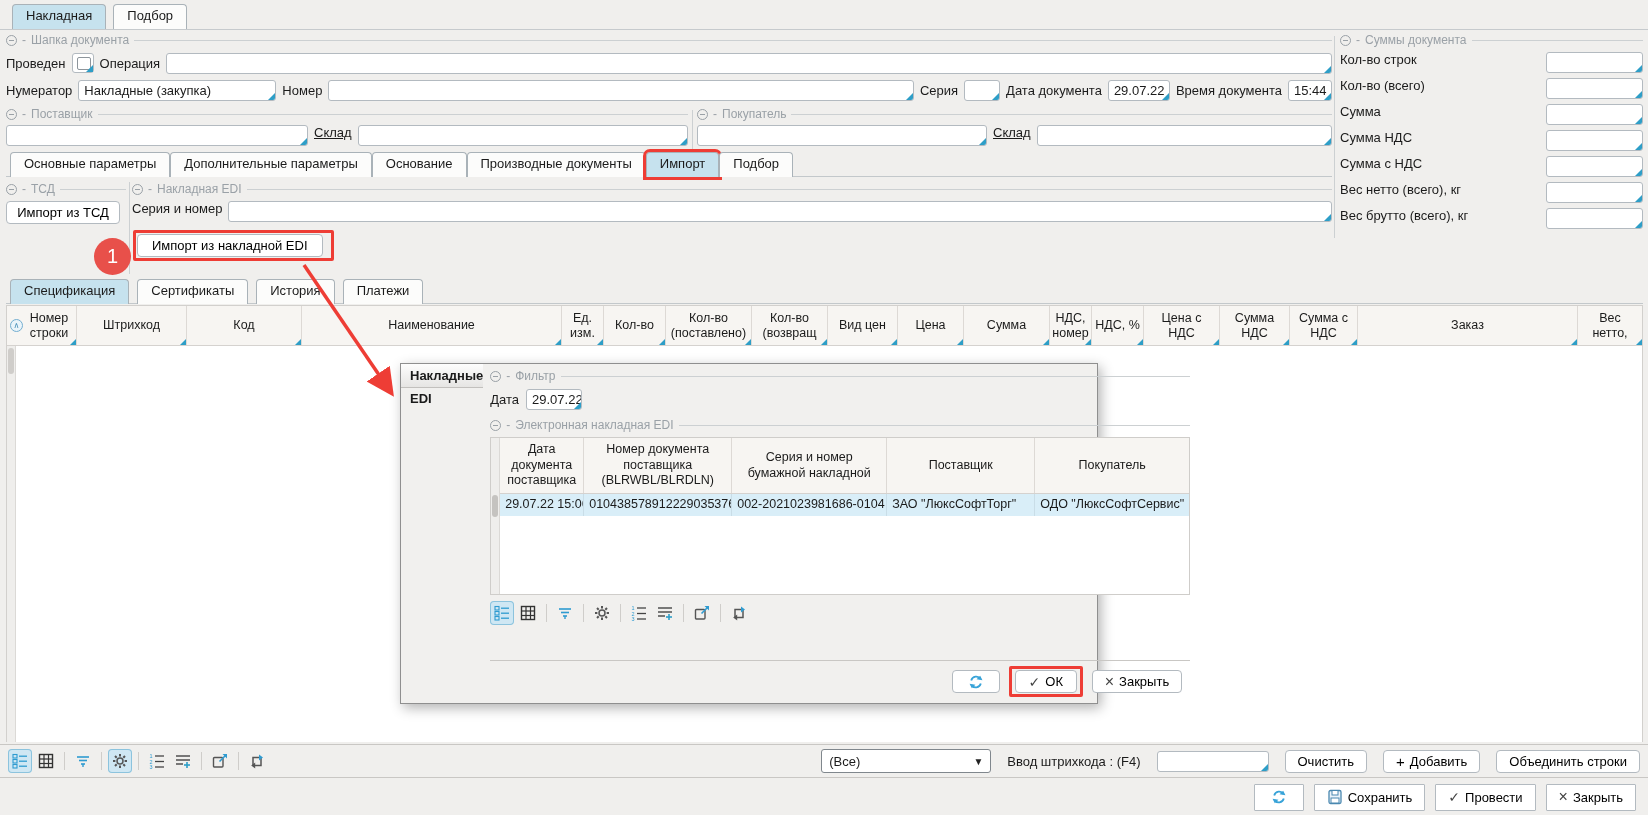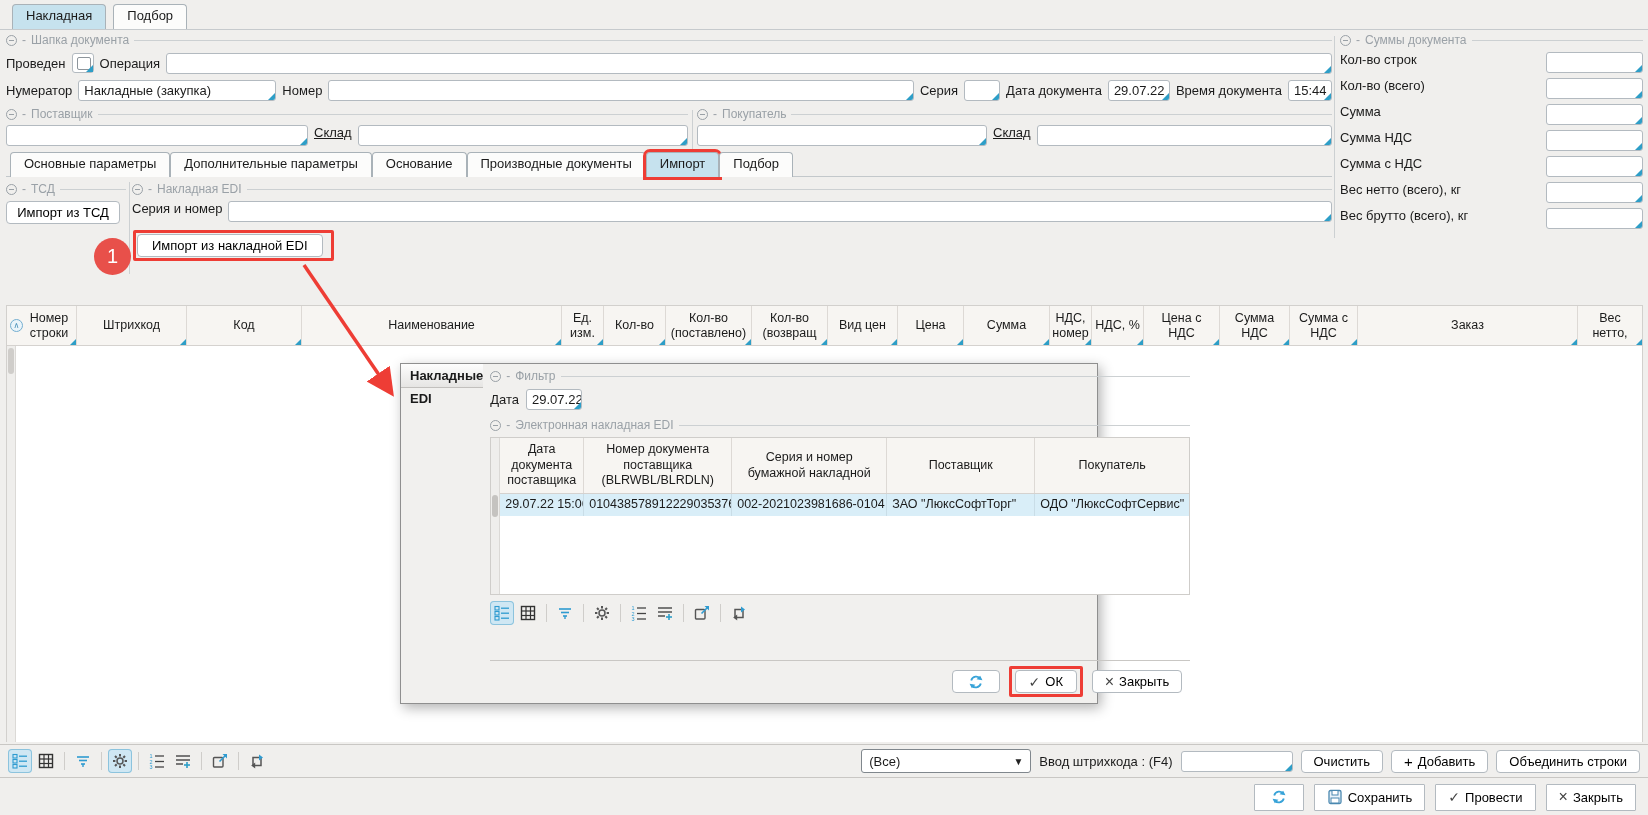--- a/index.html
+++ b/index.html
@@ -97,21 +97,21 @@
   .mcell { border-right:1px solid #c9dde7; font-size:12.5px; line-height:21px; padding:0 5px; white-space:nowrap; overflow:hidden; }
   .mtoolbar { margin-top:6px; }
   .mfooter { margin-top:auto; border-top:1px solid #c9c7c4; padding:5px 8px 6px; display:flex; justify-content:flex-end; align-items:center; gap:9px; }
   .okwrap { border:3px solid #ee3d35; border-radius:2px; padding:1px 3px; }
   .xmark { font-size:16px; color:#444; line-height:1; }
   .chk { color:#444; font-size:14px; }
 
   
   .btoolbar { position:absolute; left:0; right:0; top:744px; height:34px; border-top:1px solid #c9c7c4; border-bottom:1px solid #c9c7c4;
               display:flex; align-items:center; padding:0 8px; background:#f0efed; }
-  .rgroup { margin-left:auto; display:flex; align-items:center; gap:8px; }
+  .rgroup { margin-left:auto; display:flex; align-items:center; gap:16px; }
   .sel { width:170px; height:24px; background:#fff; border:1px solid #80878d; border-radius:3px;
          display:flex; align-items:center; padding:0 7px; }
   .sel .arr { margin-left:auto; font-size:10px; color:#222; }
   .fbar { position:absolute; left:0; right:0; top:779px; height:36px; display:flex; align-items:center; justify-content:flex-end; gap:10px; padding:0 12px; }
   .fbtn { height:27px; border-radius:1px; }
 </style>
 </head>
 <body>
 
 <svg width="0" height="0" style="position:absolute">
@@ -329,20 +329,26 @@
   <div class="badge">1</div>
   <svg class="arrow-svg" width="140" height="160">
     <defs>
       <marker id="ah" markerWidth="9" markerHeight="9" refX="6" refY="4" orient="auto">
         <path d="M0,0 L8,4 L0,8 z" fill="#ee3d35"></path>
       </marker>
     </defs>
     <line x1="26" y1="10" x2="112" y2="136" stroke="#ee3d35" stroke-width="3.5" marker-end="url(#ah)"></line>
   </svg>
 
+  <div class="stabs">
+    <div class="tab active">Спецификация</div>
+    <div class="tab">Сертификаты</div>
+    <div class="tab">История</div>
+    <div class="tab">Платежи</div>
+  </div>
 
   <div class="stable">
     <div class="shead">
       <div class="hcell" style="width:70px">
         <span class="sorticon">∧</span>
         <span>Номер строки</span>
       </div>
       <div class="hcell" style="width:110px">Штрихкод</div>
       <div class="hcell" style="width:115px">Код</div>
       <div class="hcell" style="width:260px">Наименование</div>

